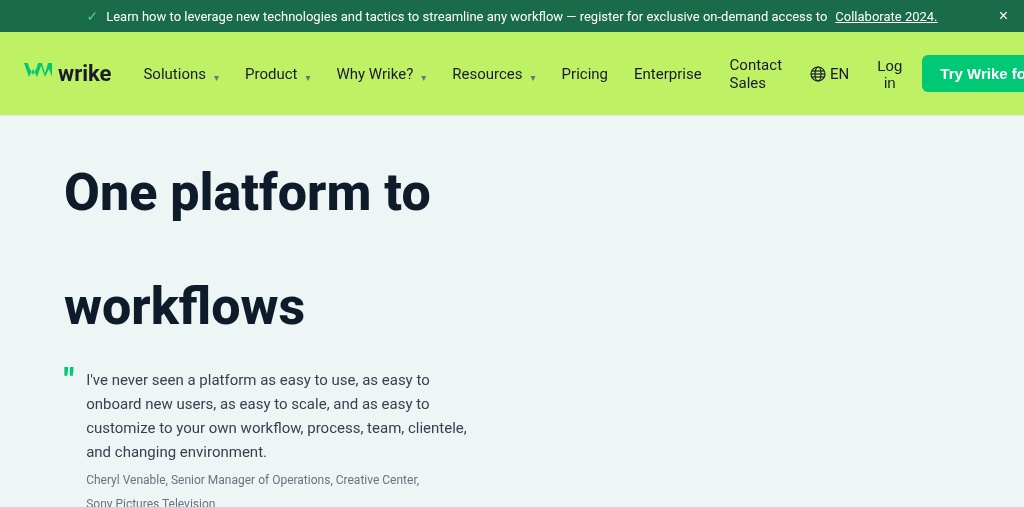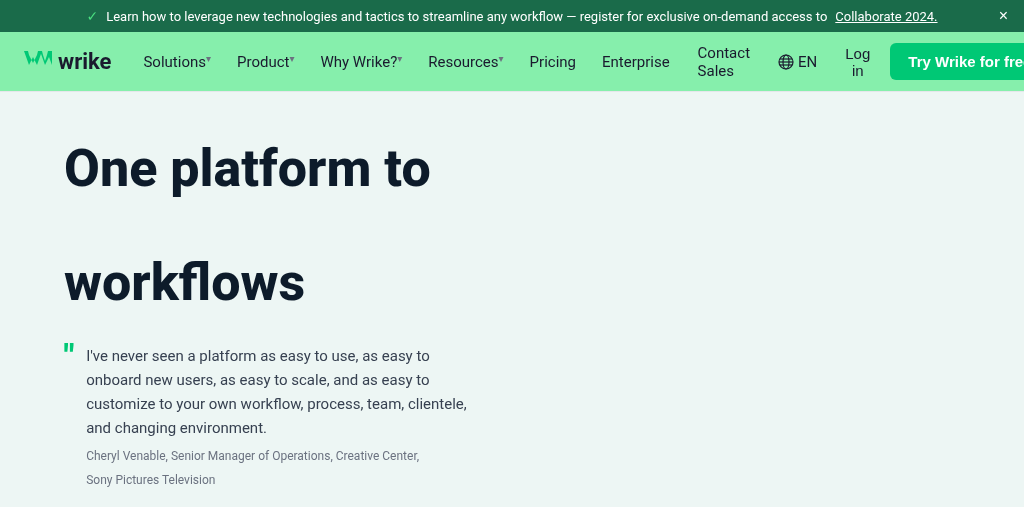--- a/index.html
+++ b/index.html
@@ -37,25 +37,25 @@
       cursor: pointer;
       font-size: 16px;
       color: #ffffff;
       background: none;
       border: none;
       line-height: 1;
     }
 
     
     .navbar {
-      background-color: #86efac;
+      background-color: #bef264;
       display: flex;
       align-items: center;
       padding: 0 24px;
-      height: 60px;
+      height: 84px;
       border-bottom: 1px solid #e5e7eb;
       gap: 4px;
     }
 
     .logo {
       display: flex;
       align-items: center;
       gap: 6px;
       margin-right: 16px;
       text-decoration: none;
@@ -72,22 +72,22 @@
 
     .nav-items {
       display: flex;
       align-items: center;
       gap: 2px;
       flex: 1;
     }
 
     .nav-item {
       display: flex;
-      align-items: flex-start;
-      gap: 0;
+      align-items: flex-end;
+      gap: 8px;
       padding: 8px 12px;
       font-size: 15px;
       color: #1a1a2e;
       cursor: pointer;
       border-radius: 6px;
       white-space: nowrap;
     }
     .nav-chevron {
       font-size: 10px;
       color: #6b7280;

